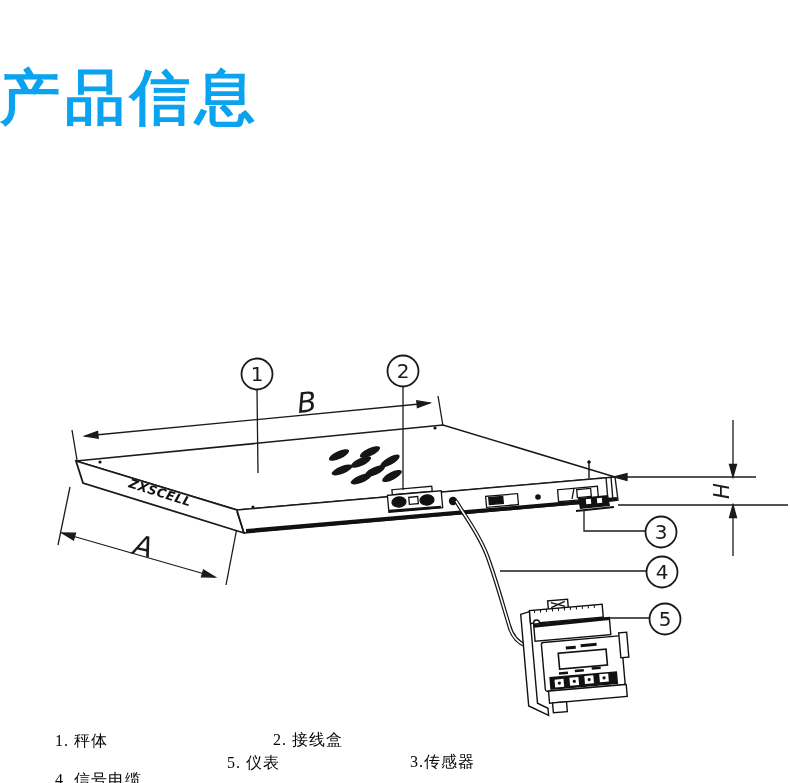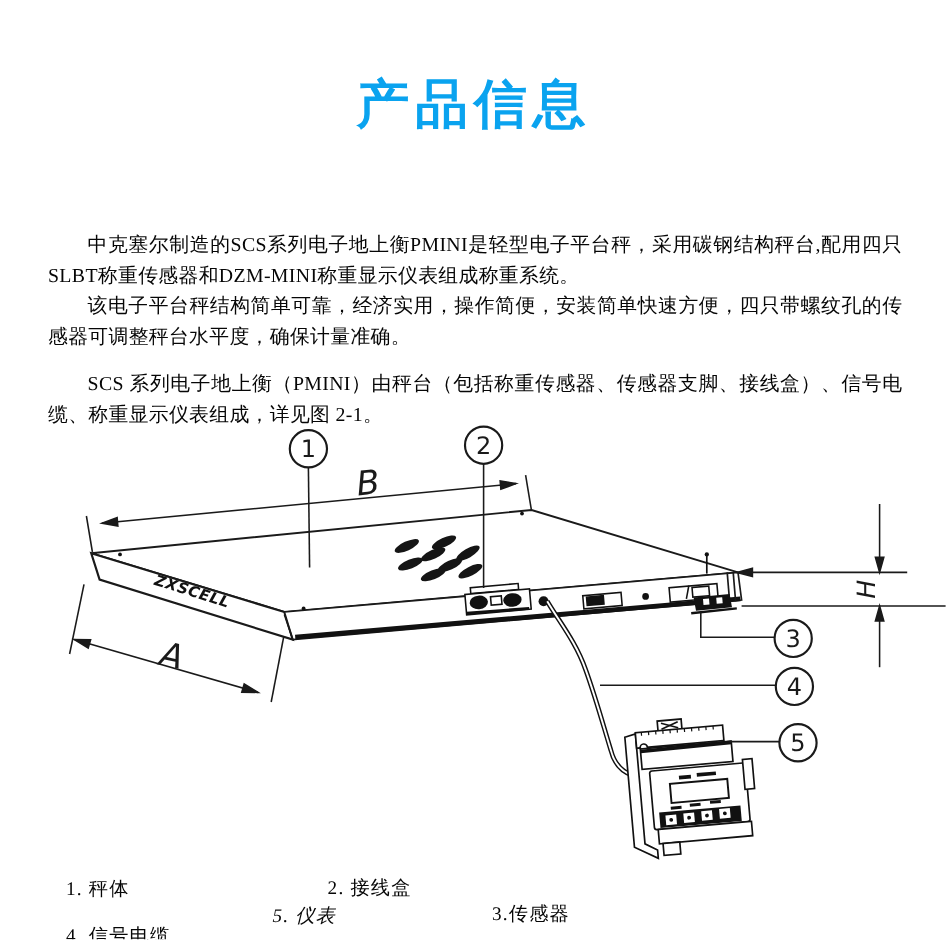--- a/index.html
+++ b/index.html
@@ -7,24 +7,24 @@
   .page {
     position:relative;
     width:790px; height:783px;
     background:#ffffff;
     overflow:hidden;
     font-family:"Liberation Serif","DejaVu Serif",serif;
     color:#060606;
   }
   .title {
     position:absolute; top:62px; left:0; width:100%;
-    text-align:center;
+    text-align:left;
     font-family:"Liberation Sans","DejaVu Sans",sans-serif;
     font-weight:700;
-    font-size:44px;
+    font-size:60px;
     line-height:1.2;
     letter-spacing:5px;
   }
   .body-text {
     position:absolute; left:40px; top:191px; width:712px;
     font-size:16.5px; line-height:25.5px;
     text-align:justify;
     letter-spacing:0.3px;
   }
   .body-text p { text-indent:2em; }
@@ -34,34 +34,29 @@
   .legend-item {
     position:absolute;
     font-size:16px;
     letter-spacing:1px;
     white-space:nowrap;
   }
   .li-1 { left:55px;  top:731px; }
   .li-2 { left:230px; top:730px;margin-left:43px; }
   .li-3 { left:410px; top:729px;margin-top:23px; }
   .li-4 { left:55px;  top:770px; }
-  .li-5 { left:227px; top:753px;font-style:italic; }
+  .li-5 { left:227px; top:753px; }
 </style>
 </head>
 <body>
 
 <div class="page">
 
   <h1 class="title" style="color:#0aa3ef;">产品信息</h1>
 
-  <div class="body-text">
-    <p>中克塞尔制造的SCS系列电子地上衡PMINI是轻型电子平台秤，采用碳钢结构秤台,配用四只SLBT称重传感器和DZM-MINI称重显示仪表组成称重系统。</p>
-    <p>该电子平台秤结构简单可靠，经济实用，操作简便，安装简单快速方便，四只带螺纹孔的传感器可调整秤台水平度，确保计量准确。</p>
-    <p class="spaced">SCS 系列电子地上衡（PMINI）由秤台（包括称重传感器、传感器支脚、接线盒）、信号电缆、称重显示仪表组成，详见图 2-1。</p>
-  </div>
 
   <div class="figure">
     <svg width="790" height="410" viewBox="0 352 790 410" fill="none" stroke-linecap="butt" stroke-linejoin="miter">
 
       <g stroke="#1a1a1a" stroke-width="1.3">
         <line x1="72" y1="430" x2="77" y2="460"></line>
         <line x1="438" y1="396" x2="443" y2="426"></line>
         <line x1="85" y1="436" x2="430" y2="403"></line>
         <polygon points="85,436 98.2,438.3 97.6,431.3" fill="#1a1a1a"></polygon>
         <polygon points="430,403 417.4,407.7 416.8,400.7" fill="#1a1a1a"></polygon>

